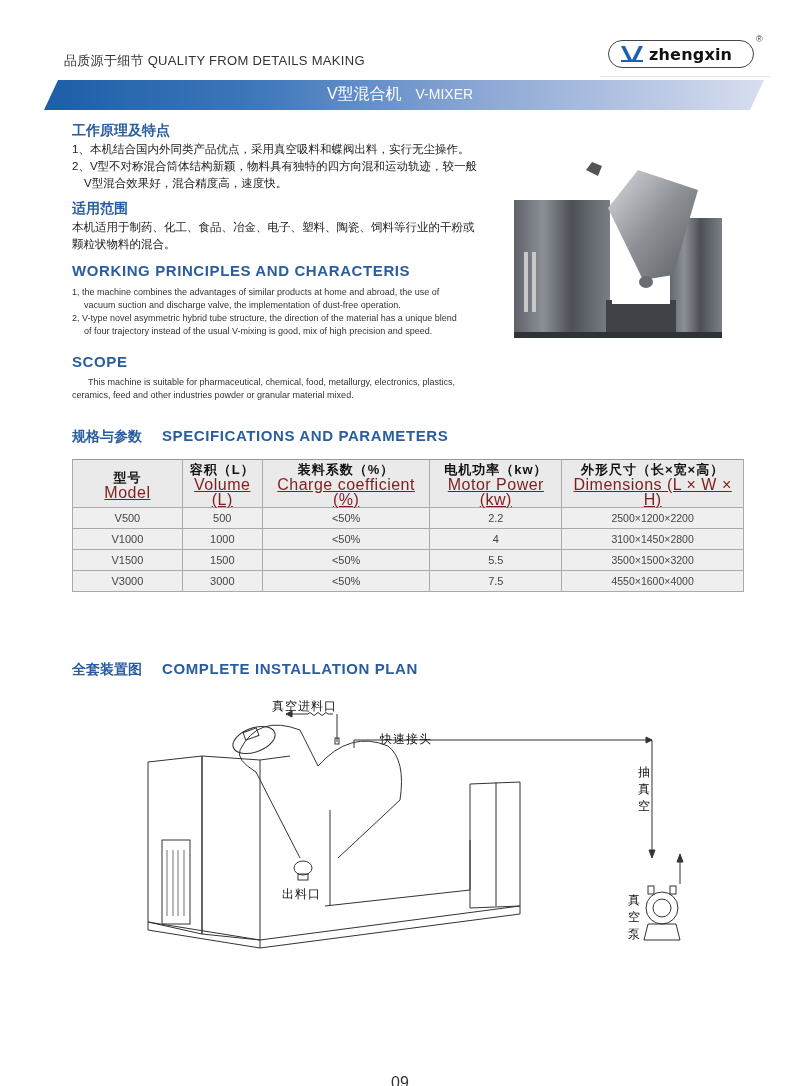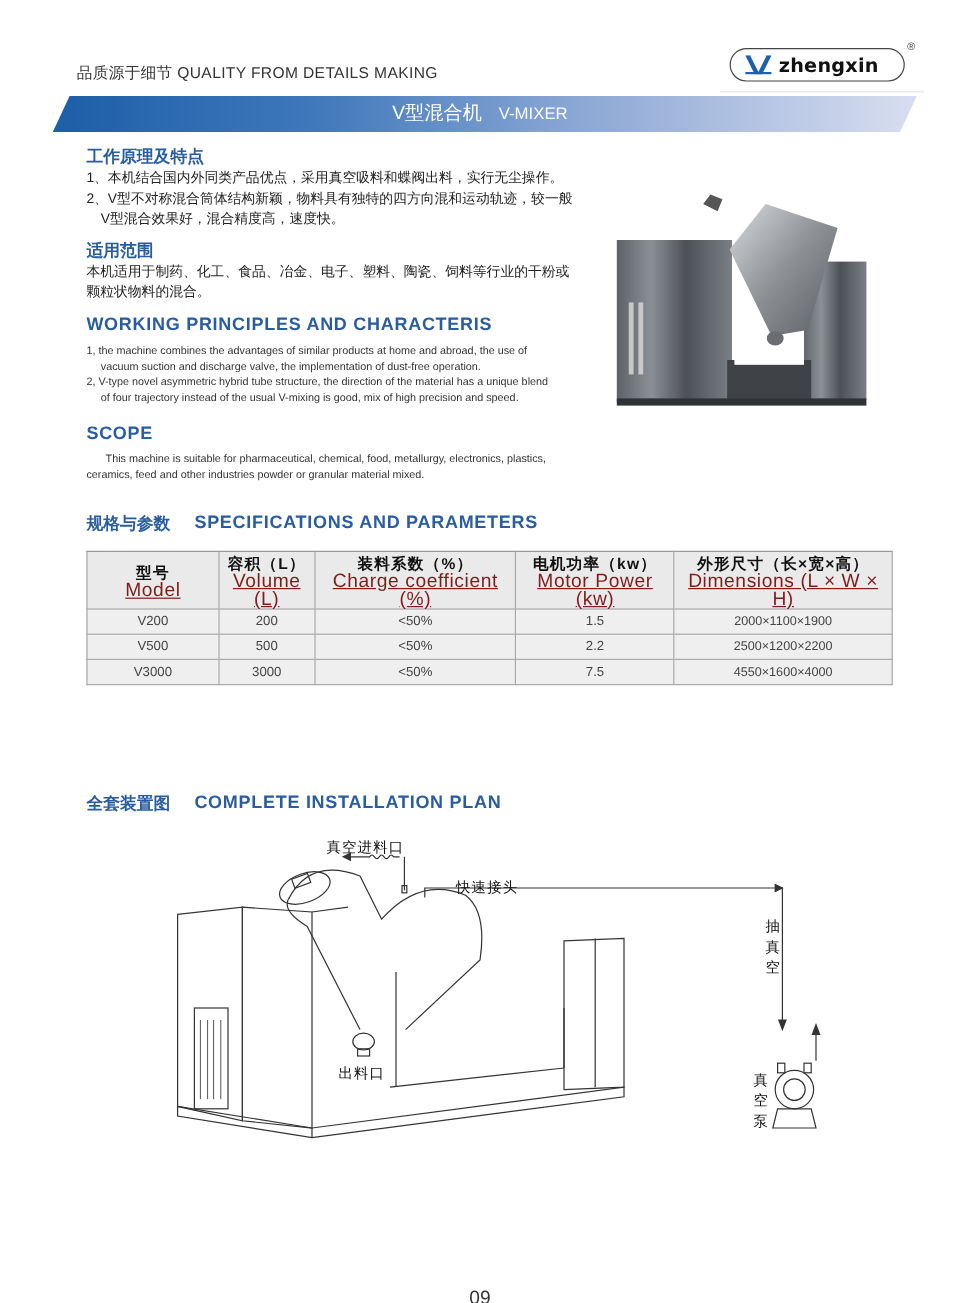--- a/index.html
+++ b/index.html
@@ -125,32 +125,39 @@
           <span class="en">Motor Power (kw)</span>
         </th>
       <th>
           <span class="cn">外形尺寸（长×宽×高）</span>
           <span class="en">Dimensions (L × W × H)</span>
         </th>
     </tr>
   </thead>
   <tbody>
     <tr>
-      <td>V200</td>
-        <td>200</td>
-        <td>&lt;50%</td>
-        <td>1.5</td>
-        <td class="dim">2000×1100×1900</td>
-    </tr>
-    <tr>
       <td>V500</td>
         <td>500</td>
         <td>&lt;50%</td>
         <td>2.2</td>
         <td class="dim">2500×1200×2200</td>
+    </tr>
+    <tr>
+      <td>V1000</td>
+        <td>1000</td>
+        <td>&lt;50%</td>
+        <td>4</td>
+        <td class="dim">3100×1450×2800</td>
+    </tr>
+    <tr>
+      <td>V1500</td>
+        <td>1500</td>
+        <td>&lt;50%</td>
+        <td>5.5</td>
+        <td class="dim">3500×1500×3200</td>
     </tr>
     <tr>
       <td>V3000</td>
         <td>3000</td>
         <td>&lt;50%</td>
         <td>7.5</td>
         <td class="dim">4550×1600×4000</td>
     </tr>
   </tbody>
 </table>

